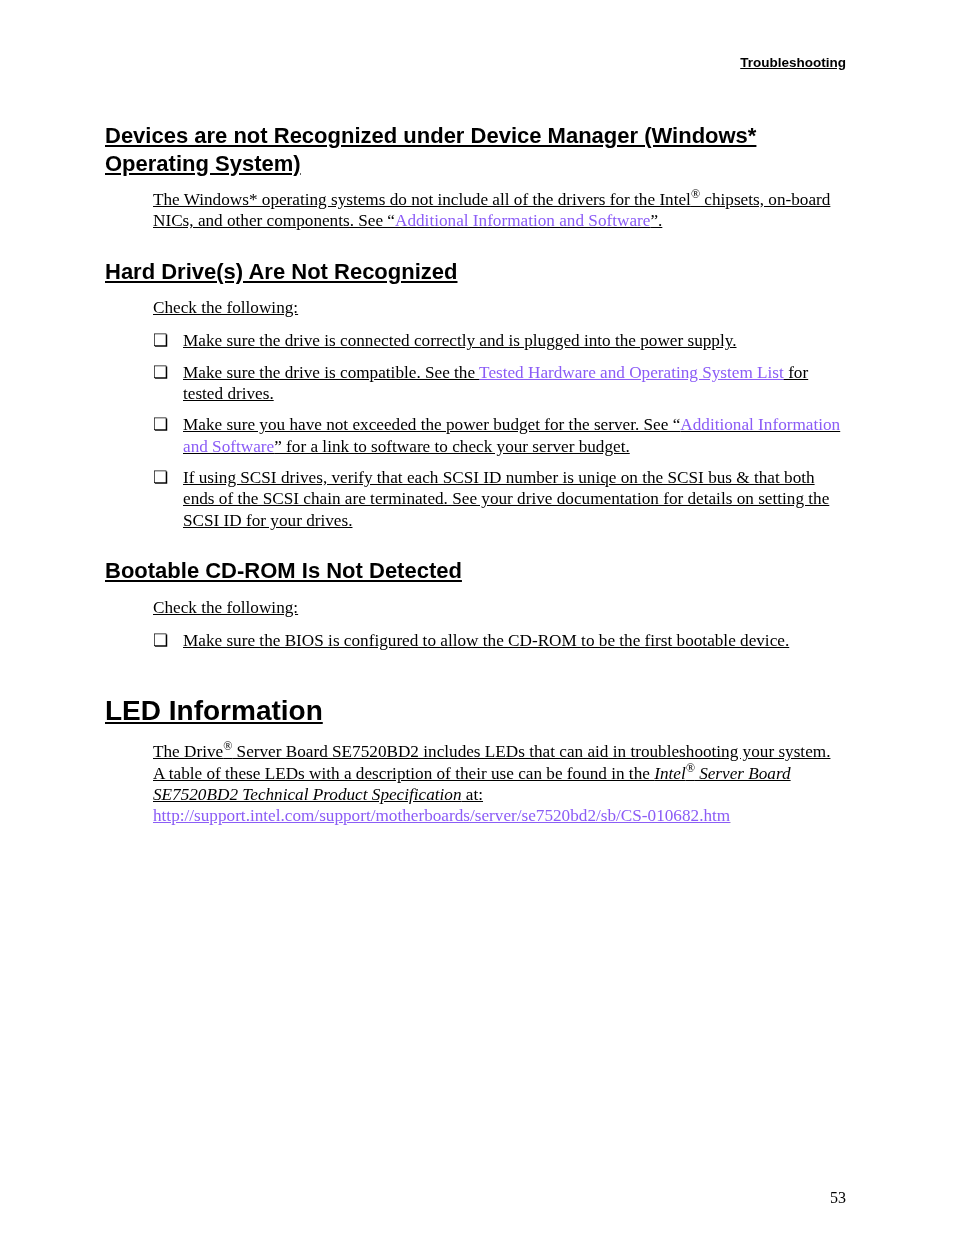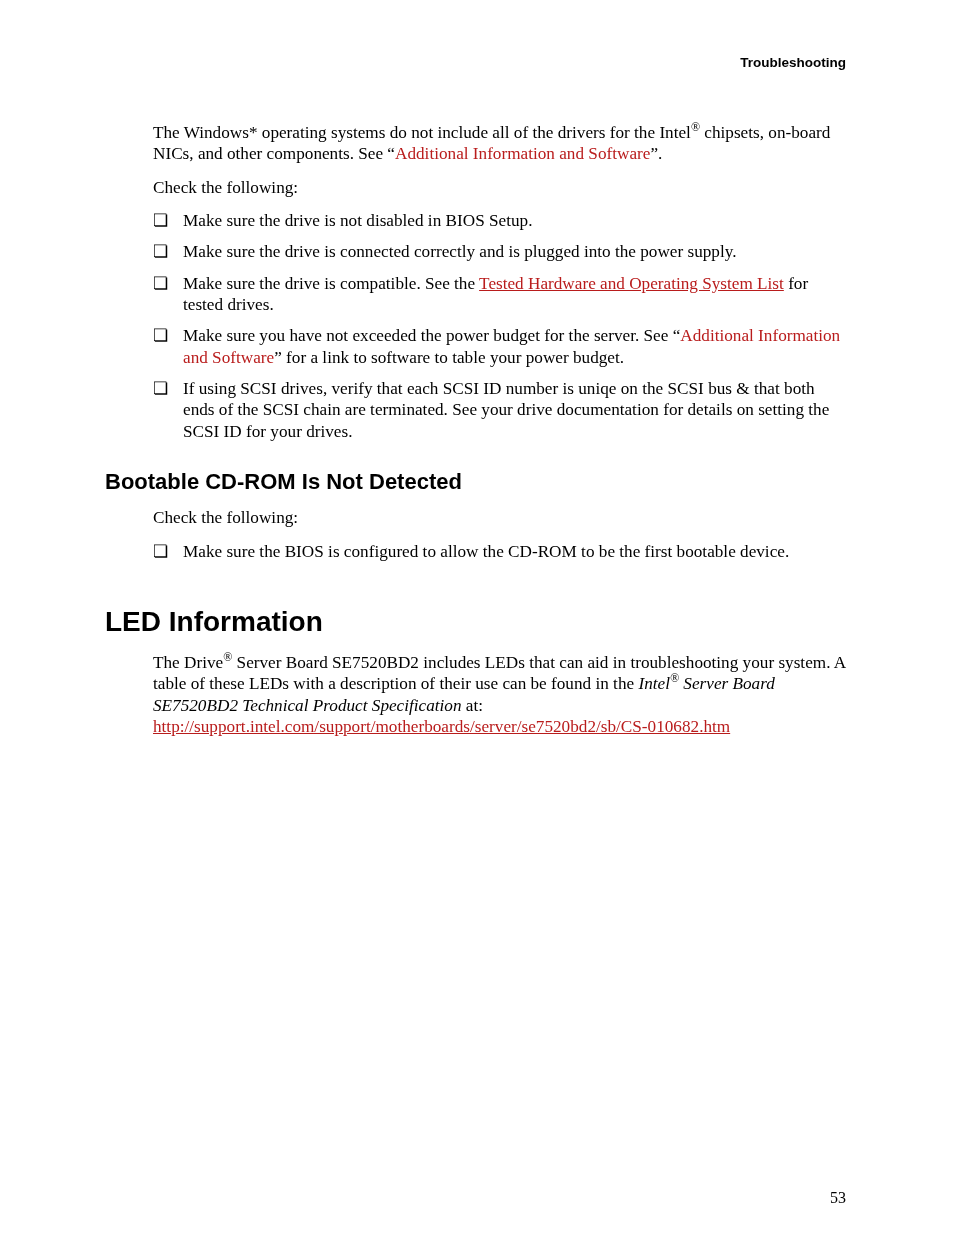--- a/index.html
+++ b/index.html
@@ -12,20 +12,21 @@
     color: #000;
     position: relative;
     box-sizing: border-box;
   }
   .page {
     position: relative;
     width: 954px;
     height: 1235px;
     box-sizing: border-box;
     padding: 55px 108px 0 105px;
+    text-decoration: underline;
   }
   .hdr {
     font-family: Arial, Helvetica, sans-serif;
     font-weight: bold;
     font-size: 13.5px;
     text-align: right;
     margin-bottom: 52px;
   }
   .pnum {
     position: absolute;
@@ -69,46 +70,47 @@
     line-height: 1.24;
     margin-bottom: 10px;
   }
   ul.check li::before {
     content: "❏";
     position: absolute;
     left: 0;
     top: 0;
     font-size: 17px;
   }
-  .link { color: #b91c1c; }
+  .link { color: #8b5cf6; }
   .ul { text-decoration: underline; }
   sup { font-size: 0.7em; vertical-align: super; line-height: 0; }
   em { font-style: italic; }
 </style>
 </head>
 <body>
 
 <div class="page">
 
   <div class="hdr">Troubleshooting</div>
 
 
+  <h2>Devices are not Recognized under Device Manager (Windows* Operating System)</h2>
   <p class="para-ind">
     <span>The Windows* operating systems do not include all of the drivers for the Intel</span><sup>®</sup><span> chipsets, on-board NICs, and other components. See “</span><span class="link">Additional Information and Software</span><span>”.</span>
   </p>
 
+  <h2>Hard Drive(s) Are Not Recognized</h2>
   <p class="para-ind">Check the following:</p>
   <ul class="check">
-    <li>Make sure the drive is not disabled in BIOS Setup.</li>
     <li>Make sure the drive is connected correctly and is plugged into the power supply.</li>
     <li>
       <span>Make sure the drive is compatible. See the </span><span class="link ul">Tested Hardware and Operating System List</span><span> for tested drives.</span>
     </li>
     <li>
-      <span>Make sure you have not exceeded the power budget for the server. See “</span><span class="link">Additional Information and Software</span><span>” for a link to software to table your power budget.</span>
+      <span>Make sure you have not exceeded the power budget for the server. See “</span><span class="link">Additional Information and Software</span><span>” for a link to software to check your server budget.</span>
     </li>
     <li>If using SCSI drives, verify that each SCSI ID number is uniqe on the SCSI bus &amp; that both ends of the SCSI chain are terminated. See your drive documentation for details on setting the SCSI ID for your drives.</li>
   </ul>
 
   <h2>Bootable CD-ROM Is Not Detected</h2>
   <p class="para-ind">Check the following:</p>
   <ul class="check">
     <li>Make sure the BIOS is configured to allow the CD-ROM to be the first bootable device.</li>
   </ul>
 

